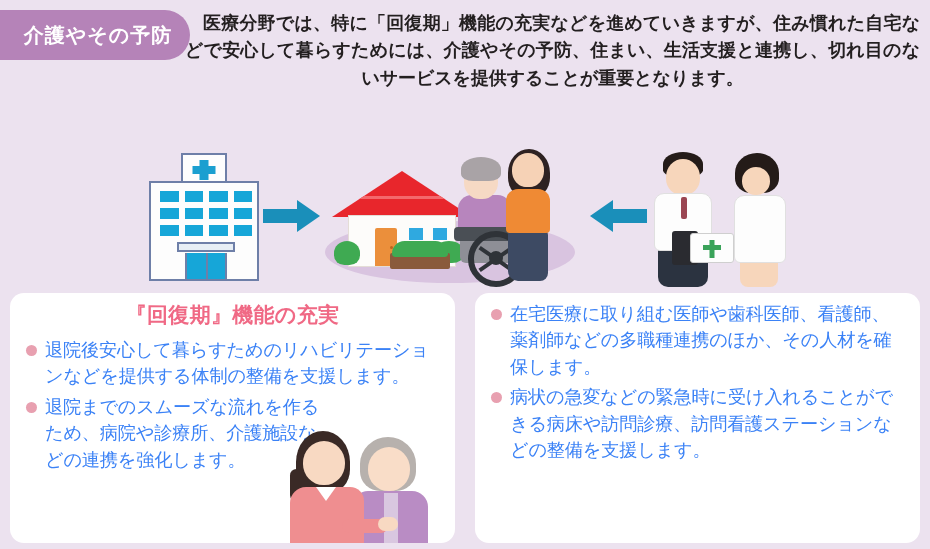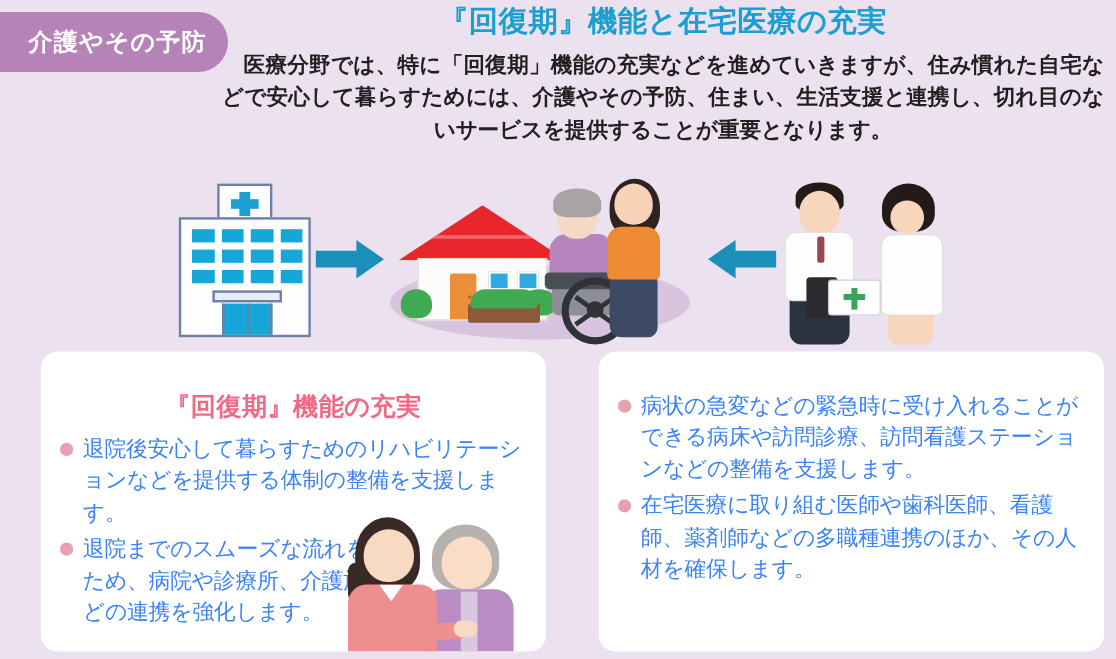--- a/index.html
+++ b/index.html
@@ -290,25 +290,24 @@
     top: 293px;
     width: 910px;
     display: flex;
     gap: 20px;
   }
   .card {
     flex: 1 1 0;
     background: #ffffff;
     border-radius: 14px;
     height: 250px;
-    padding: 32px 16px 0 16px;
+    padding: 8px 16px 0 16px;
     box-sizing: border-box;
     position: relative;
     overflow: hidden;
-    margin-left: 24px;
   }
   .card-title {
     text-align: center;
     color: #f06985;
     font-size: 21px;
     font-weight: bold;
     margin: 0 0 8px 0;
     letter-spacing: 0.3px;
   }
   .bullet-list { margin: 0; padding: 0; list-style: none; }
@@ -383,21 +382,20 @@
   }
 </style>
 </head>
 <body>
 
 <div class="tag-pill">
   <span>介護やその予防</span>
 </div>
 
 <div class="header-block">
-  <h1 class="main-title">『回復期』機能と在宅医療の充実</h1>
   <p class="lead-paragraph">医療分野では、特に「回復期」機能の充実などを進めていきますが、住み慣れた自宅などで安心して暮らすためには、介護やその予防、住まい、生活支援と連携し、切れ目のないサービスを提供することが重要となります。</p>
 </div>
 
 <div class="illustration-strip">
 
   <div class="illus-item hospital">
     <div class="hosp-sign">
       <div class="hosp-cross-v"></div>
       <div class="hosp-cross-h"></div>
     </div>
@@ -504,17 +502,17 @@
       <div class="w-old-placket"></div>
       <div class="w-young-body"></div>
       <div class="w-young-collar"></div>
       <div class="w-arm"></div>
       <div class="w-hand"></div>
     </div>
   </div>
 
   <div class="card right-card">
     <ul class="bullet-list">
+      <li class="bullet-item">在宅医療に取り組む医師や歯科医師、看護師、薬剤師などの多職種連携のほか、その人材を確保します。</li>
       <li class="bullet-item">病状の急変などの緊急時に受け入れることができる病床や訪問診療、訪問看護ステーションなどの整備を支援します。</li>
-      <li class="bullet-item">在宅医療に取り組む医師や歯科医師、看護師、薬剤師などの多職種連携のほか、その人材を確保します。</li>
     </ul>
   </div>
 </div>
 
 </body></html>

